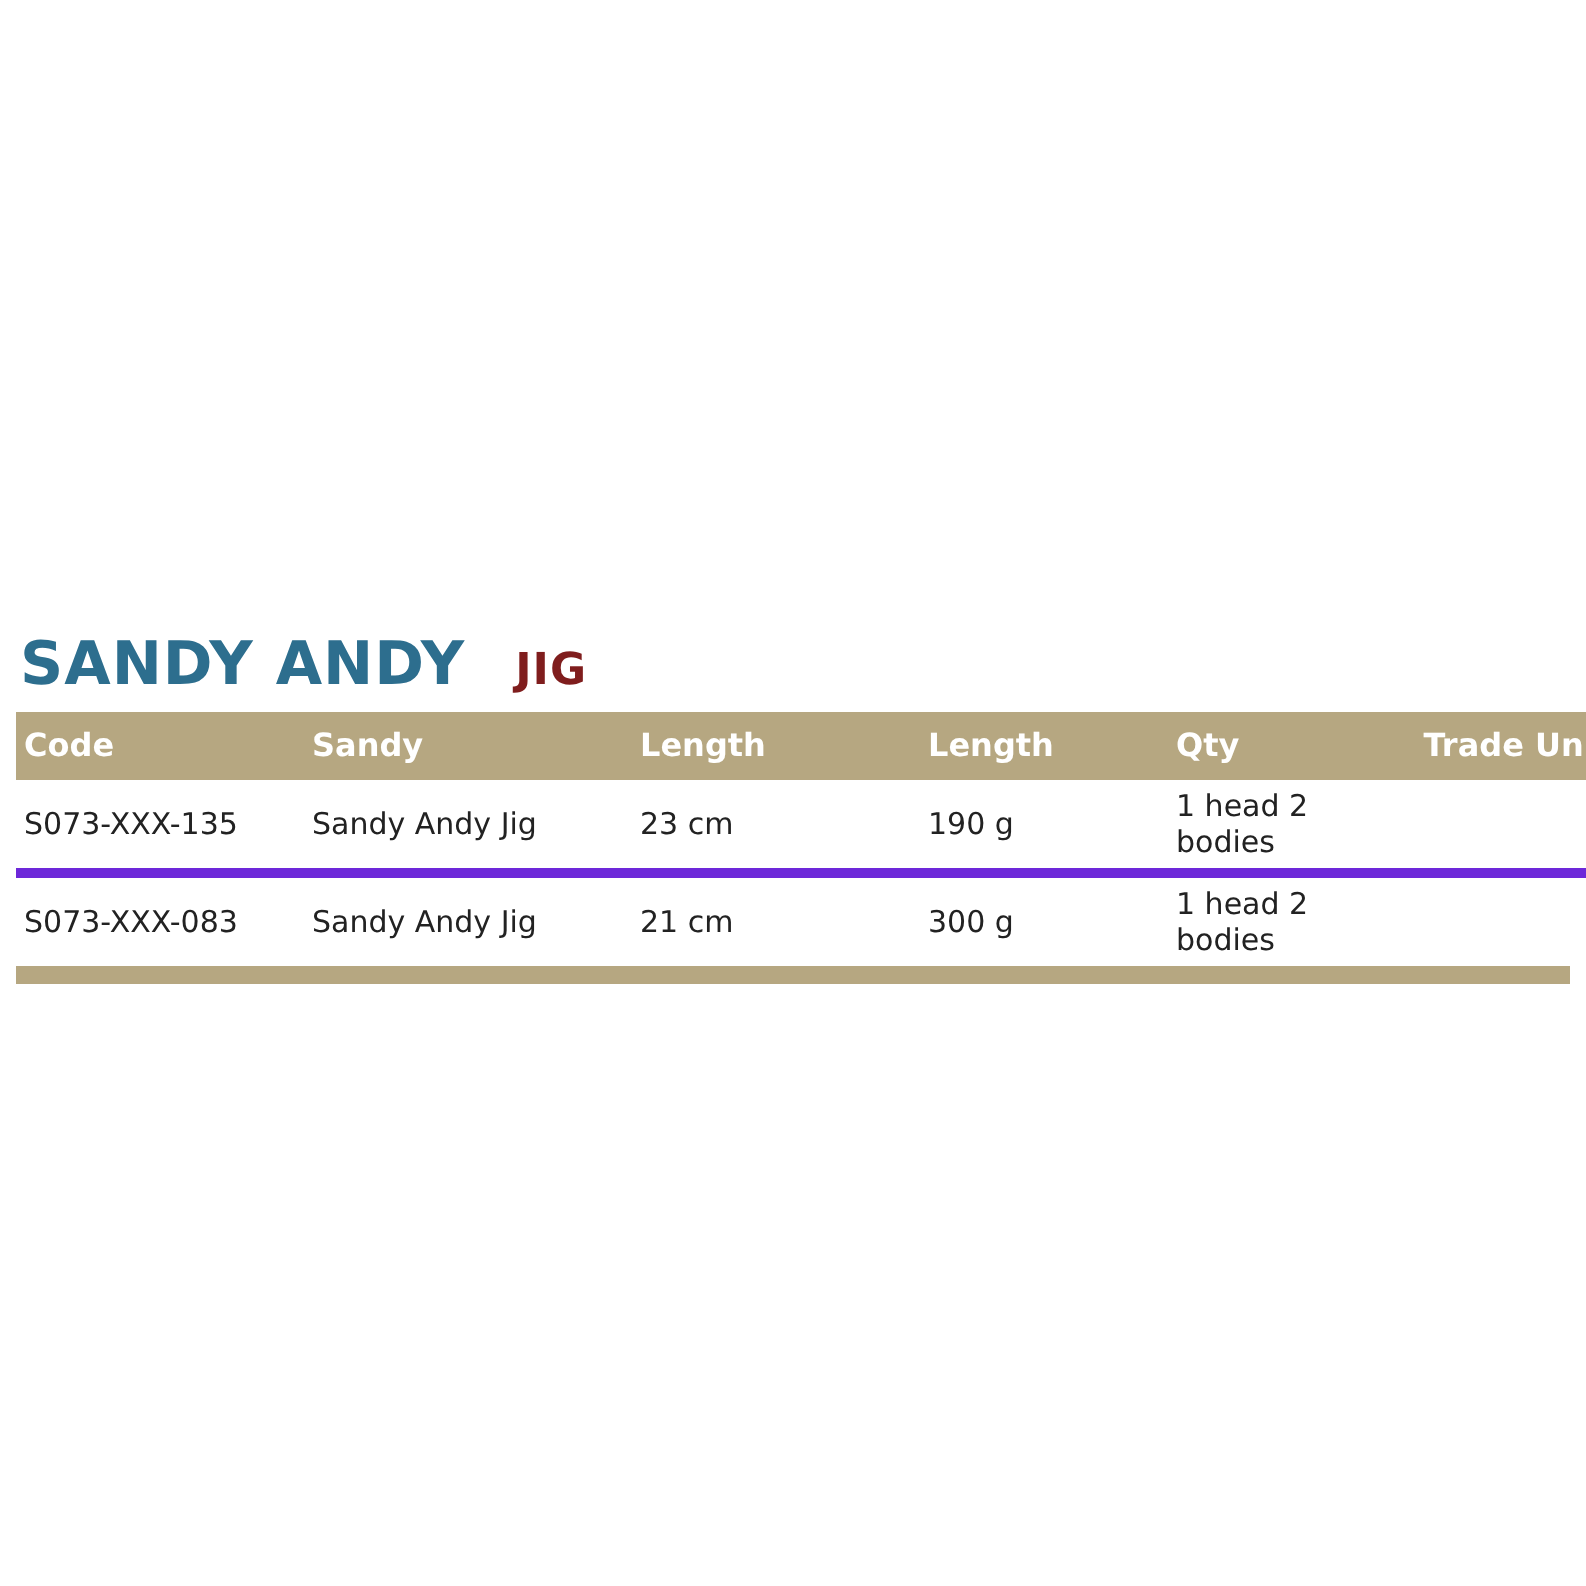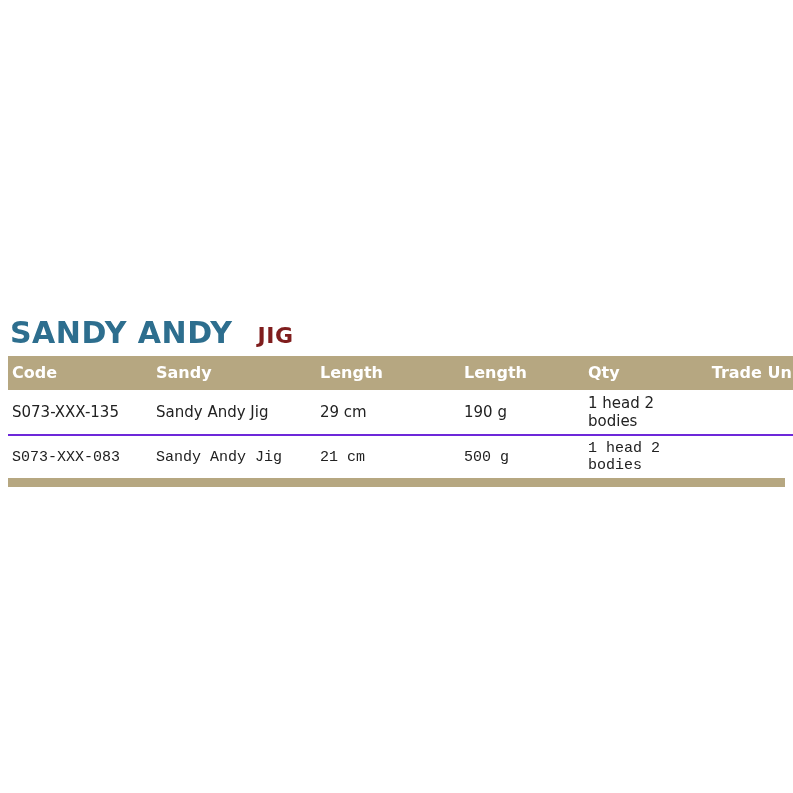--- a/index.html
+++ b/index.html
@@ -75,26 +75,25 @@
   }
 
   table.spec td {
     font-family: "DejaVu Sans", sans-serif;
     font-size: 15px;
     color: #222222;
     text-align: left;
     padding: 4px 0 4px 0;
     height: 23px;
     vertical-align: middle;
-    border-bottom: 2px solid #6d28d9;
+    border-bottom: 5px solid #6d28d9;
   }
 
   table.spec tbody tr:last-child td {
     border-bottom: none;
-    font-family: Liberation Mono, monospace;
   }
 
   
   .c-code   { width: 140px; padding-left: 4px !important; }
   .c-model  { width: 160px; padding-left: 4px !important; }
   .c-length { width: 140px; padding-left: 4px !important; }
   .c-weight { width: 120px; padding-left: 4px !important; }
   .c-qty    { width: 120px; padding-left: 4px !important; }
   .c-trade  { width: 97px; text-align: right !important; padding-right: 4px !important; }
 
@@ -125,30 +124,30 @@
           <th class="c-length">Length</th>
           <th class="c-weight">Length</th>
           <th class="c-qty">Qty</th>
           <th class="c-trade">Trade Unit</th>
         </tr>
       </thead>
       <tbody>
         <tr>
           <td class="c-code">S073-XXX-135</td>
           <td class="c-model">Sandy Andy Jig</td>
-          <td class="c-length">29 cm</td>
+          <td class="c-length">23 cm</td>
           <td class="c-weight">190 g</td>
           <td class="c-qty">1 head 2 bodies</td>
           <td class="c-trade">4</td>
         </tr>
         <tr>
           <td class="c-code">S073-XXX-083</td>
           <td class="c-model">Sandy Andy Jig</td>
           <td class="c-length">21 cm</td>
-          <td class="c-weight">500 g</td>
+          <td class="c-weight">300 g</td>
           <td class="c-qty">1 head 2 bodies</td>
           <td class="c-trade">4</td>
         </tr>
       </tbody>
     </table>
 
     <div class="bottom-bar"></div>
 
   </div>
 

